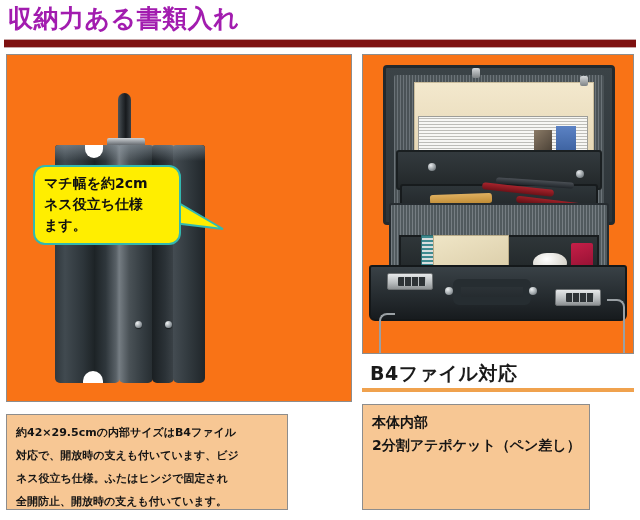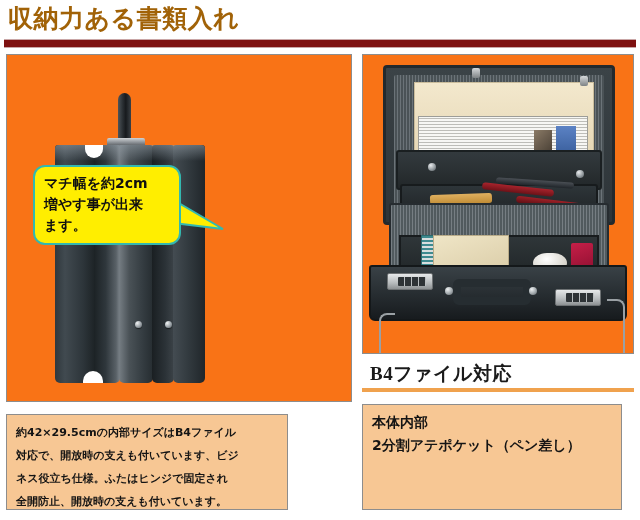--- a/index.html
+++ b/index.html
@@ -17,21 +17,21 @@
 
   
   .page-title {
     position: absolute;
     left: 8px;
     top: 2px;
     font-family: "DejaVu Serif", "Liberation Serif", serif;
     font-weight: bold;
     font-size: 25px;
     line-height: 34px;
-    color: #a16207;
+    color: #a21caf;
     letter-spacing: 0.5px;
     white-space: nowrap;
   }
   .title-rule {
     position: absolute;
     left: 4px;
     top: 39px;
     width: 632px;
     height: 9px;
     background: #7e1111;
@@ -316,39 +316,38 @@
   }
   .b4-text {
     position: absolute;
     left: 8px;
     top: 3px;
     font-size: 19px;
     font-weight: bold;
     color: #1a1a1a;
     letter-spacing: 0.5px;
     white-space: nowrap;
-    font-family: Liberation Serif, serif;
   }
 
   
   .desc-box {
     position: absolute;
     background: #f7c794;
     border: 1px solid #8d8d8d;
     box-sizing: border-box;
     padding: 6px 8px 4px 9px;
     color: #141414;
     font-weight: bold;
   }
   .desc-left {
     left: 6px; top: 414px; width: 282px; height: 96px;
     font-size: 11px; line-height: 23px;
   }
   .desc-right {
-    left: 362px; top: 404px; width: 260px; height: 106px;
+    left: 362px; top: 404px; width: 228px; height: 106px;
     font-size: 14px; line-height: 23px;
   }
   .desc-line { white-space: nowrap; }
 </style>
 </head>
 <body>
 
 <div class="page-title">収納力ある書類入れ</div>
 <div class="title-rule"></div>
 
@@ -371,21 +370,21 @@
       <div class="stud stud-2"></div>
     </div>
   </div>
 
   <svg class="callout-arrow" viewBox="0 0 70 56">
     <polygon points="0,4 68,44 2,36" fill="#ffee00" stroke="#33b8b0" stroke-width="2"></polygon>
   </svg>
 
   <div class="callout">
     <div class="callout-line">マチ幅を約2cm</div>
-    <div class="callout-line">増やす事が出来</div>
+    <div class="callout-line">ネス役立ち仕様</div>
     <div class="callout-line">ます。</div>
   </div>
 
 </div>
 
 <div class="photo-panel panel-right">
   <div class="case-open">
 
     <div class="lid">
       <div class="lid-lining"></div>

